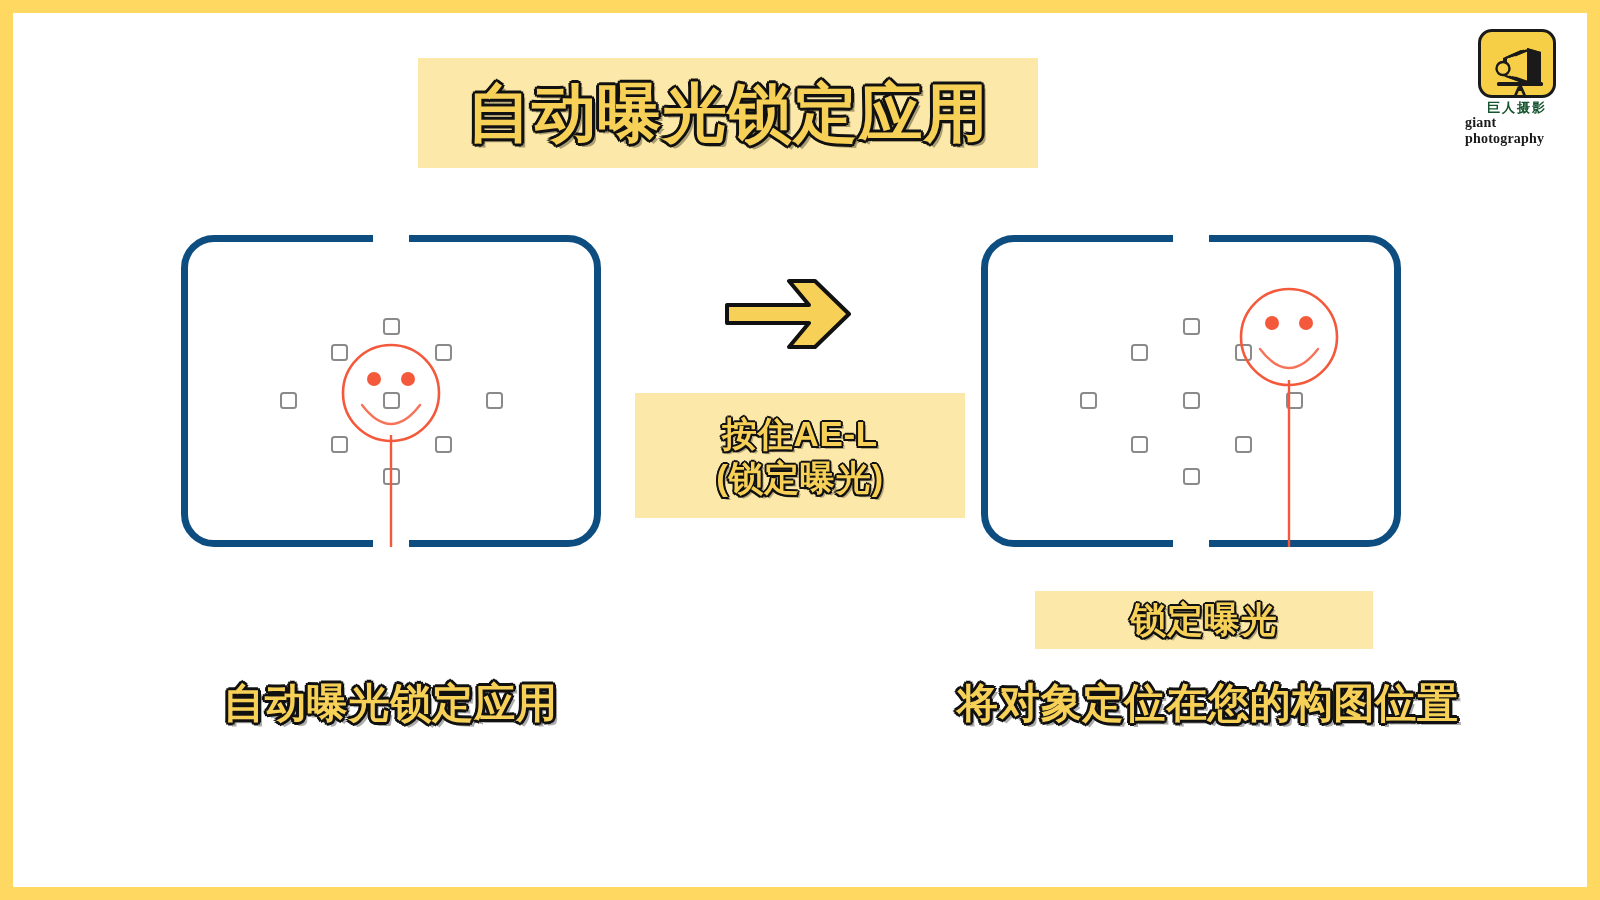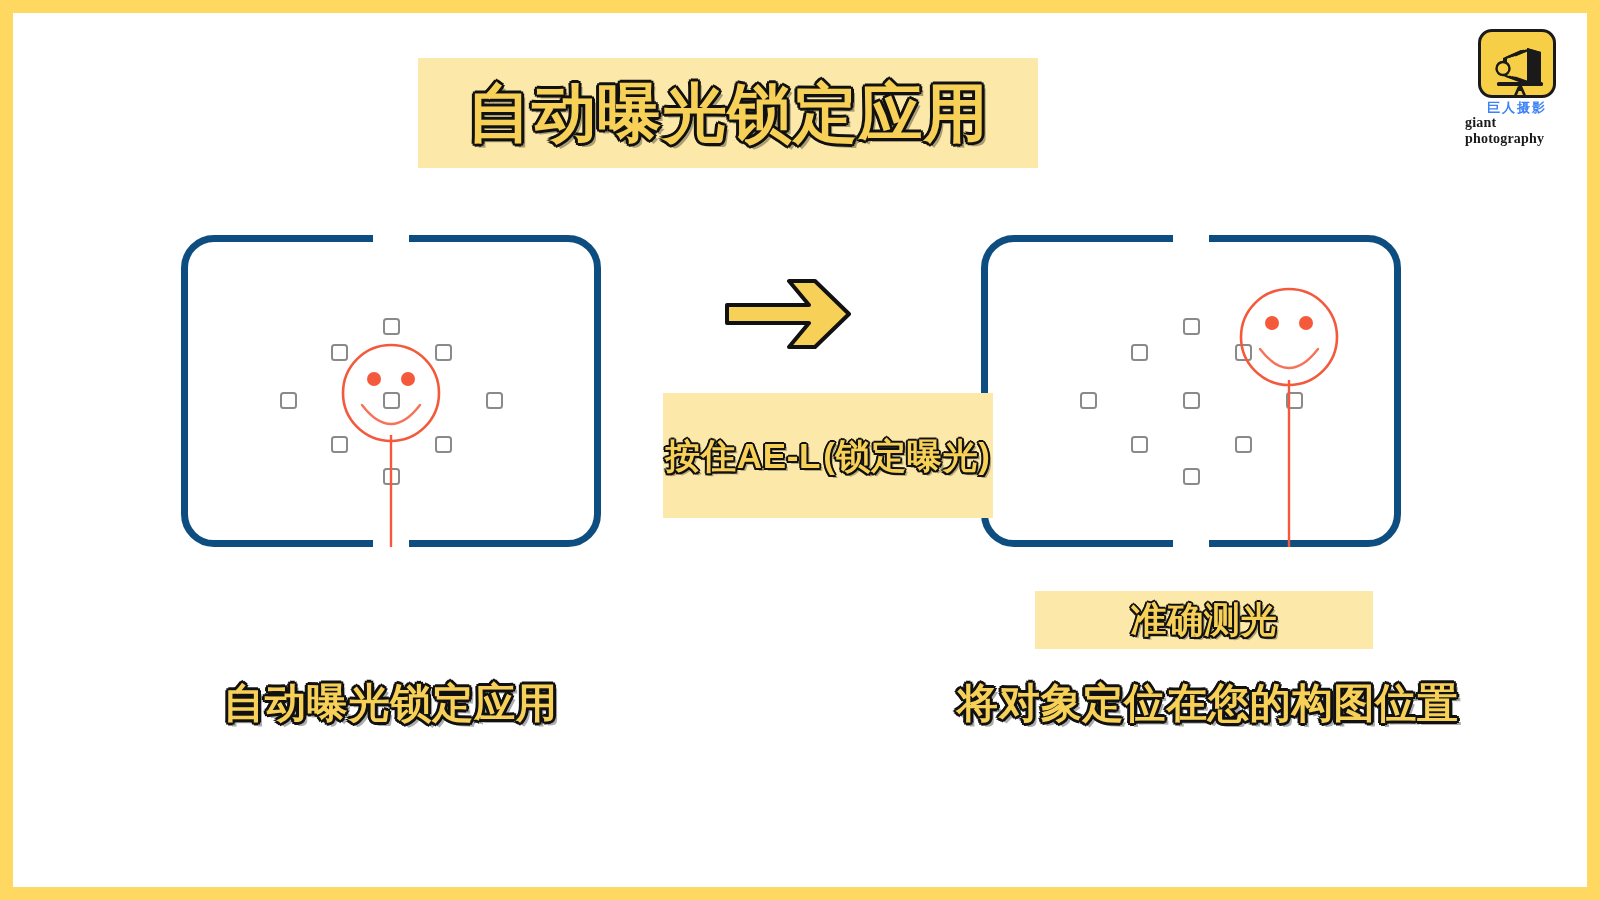--- a/index.html
+++ b/index.html
@@ -100,21 +100,21 @@
     background: #F6CF47;
     border: 3px solid #1a1a1a;
     position: relative;
     box-sizing: border-box;
     overflow: hidden;
   }
   #logo-cn {
     margin-top: 3px;
     font-size: 13px;
     font-weight: 700;
-    color: #3b82f6;
+    color: #14532d;
     letter-spacing: 2px;
     line-height: 1.1;
   }
   #logo-en {
     font-size: 14px;
     font-weight: 700;
     color: #1a1a1a;
     letter-spacing: 0.2px;
     font-family: Liberation Serif, serif;
   }
@@ -136,23 +136,22 @@
     left: 710px;
     top: 262px;
     width: 130px;
     height: 78px;
   }
   #mid-band {
     left: 622px;
     top: 380px;
     width: 330px;
     height: 125px;
-    flex-direction: row;
+    flex-direction: column;
     gap: 2px;
-    margin-left: 28px;
   }
   .mid-line { font-size: 35px; line-height: 1.18; }
 
   
   #cap-band-left {
     left: 212px;
     top: 578px;
     width: 330px;
     height: 58px;
   }
@@ -287,21 +286,21 @@
         <path d="M4 30 L86 30 L66 6 L92 6 L126 39 L92 72 L66 72 L86 48 L4 48 Z" fill="#F7D157" stroke="#111111" stroke-width="4" stroke-linejoin="round"></path>
       </svg>
     </div>
 
     <div class="yband" id="mid-band">
       <span class="otext thin mid-line">按住AE-L</span>
       <span class="otext thin mid-line">(锁定曝光)</span>
     </div>
 
     <div class="yband" id="cap-band-right">
-      <span class="otext thin cap-text">准确测光</span>
+      <span class="otext thin cap-text">锁定曝光</span>
     </div>
 
     <div class="desc" id="desc-left">
       <span class="otext desc-line">自动曝光锁定应用</span>
     </div>
 
     <div class="desc" id="desc-right">
       <span class="otext desc-line">将对象定位在您的构图位置</span>
     </div>
 

